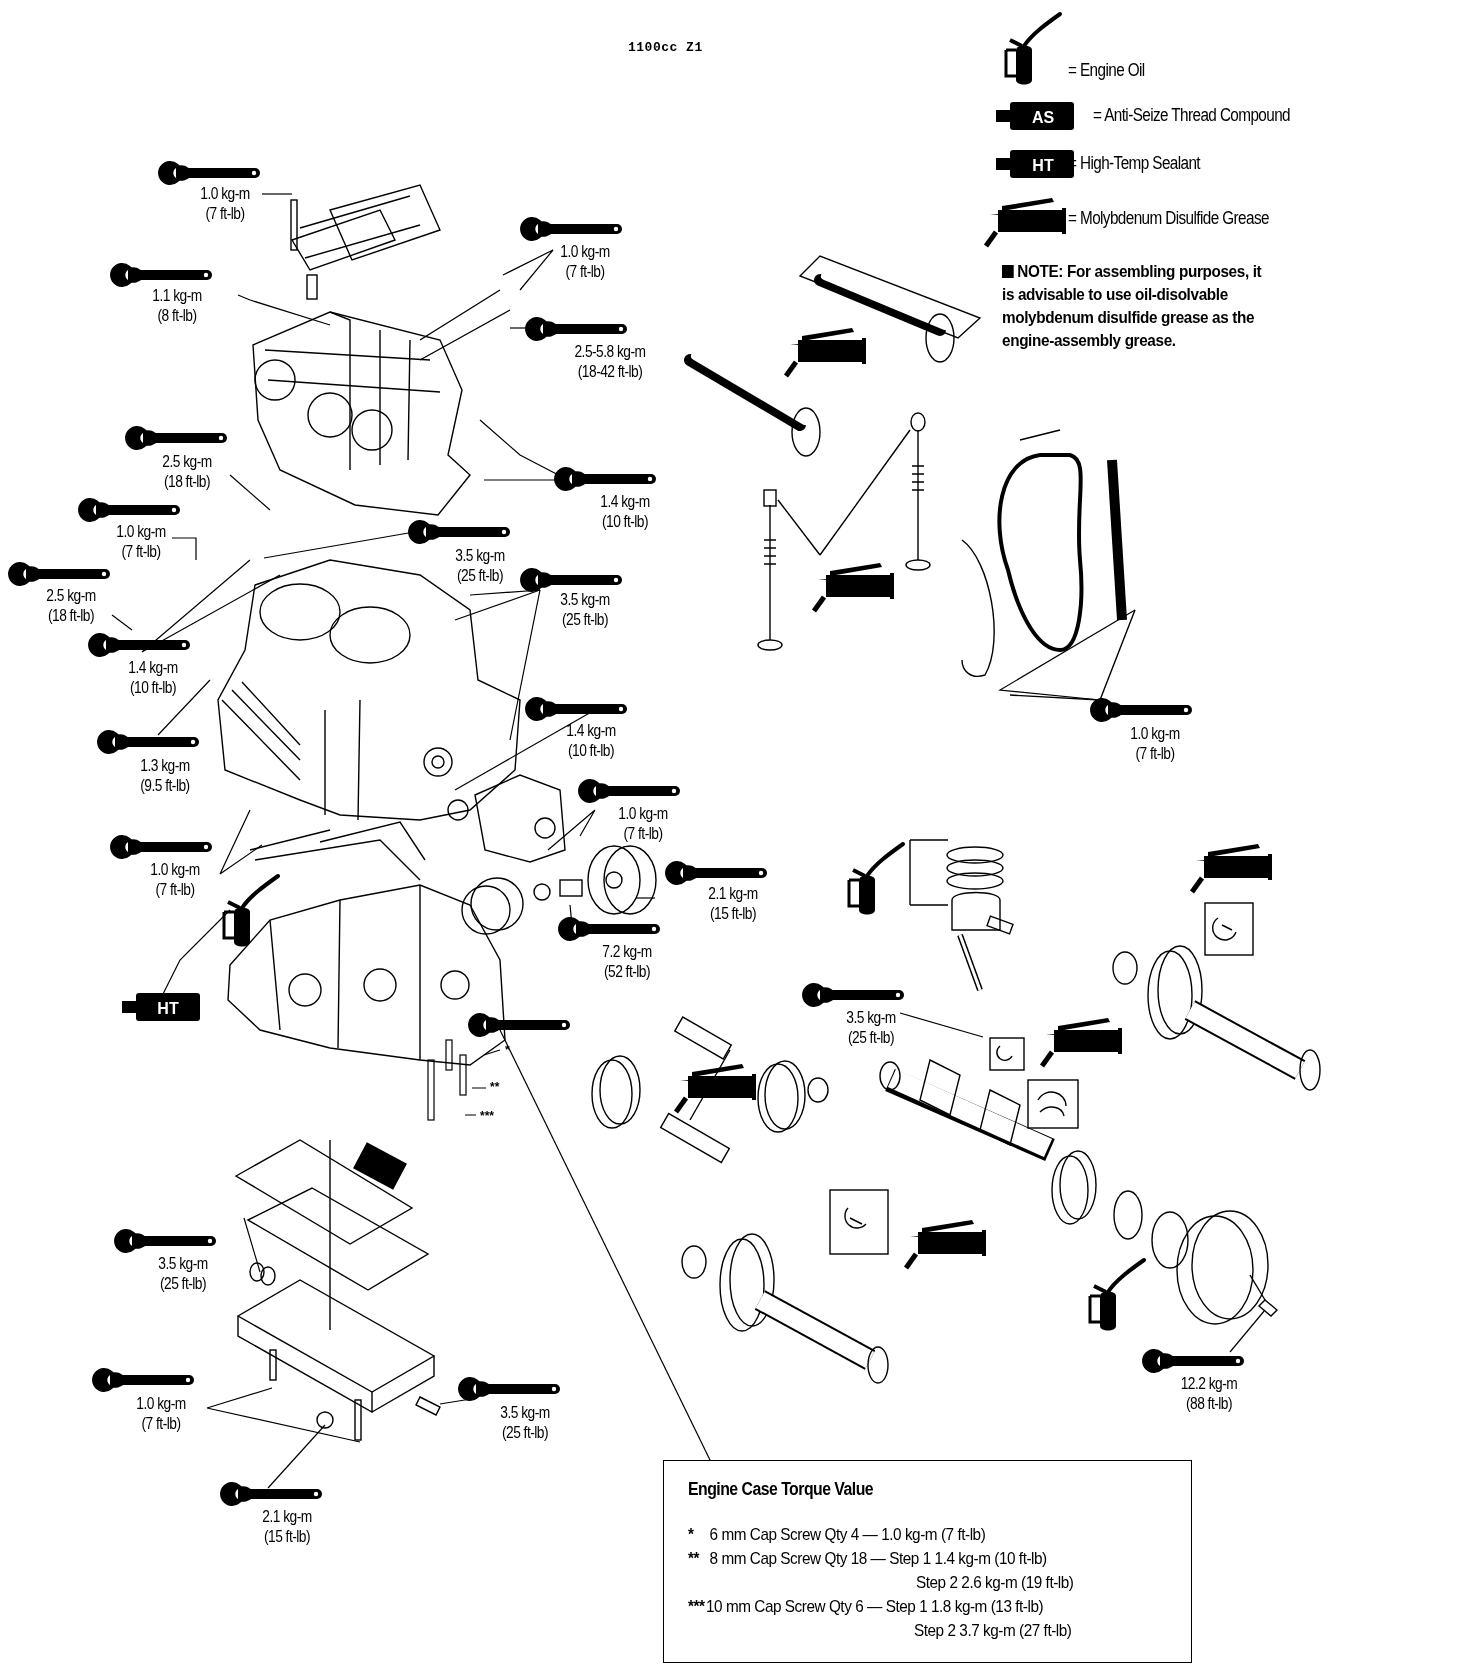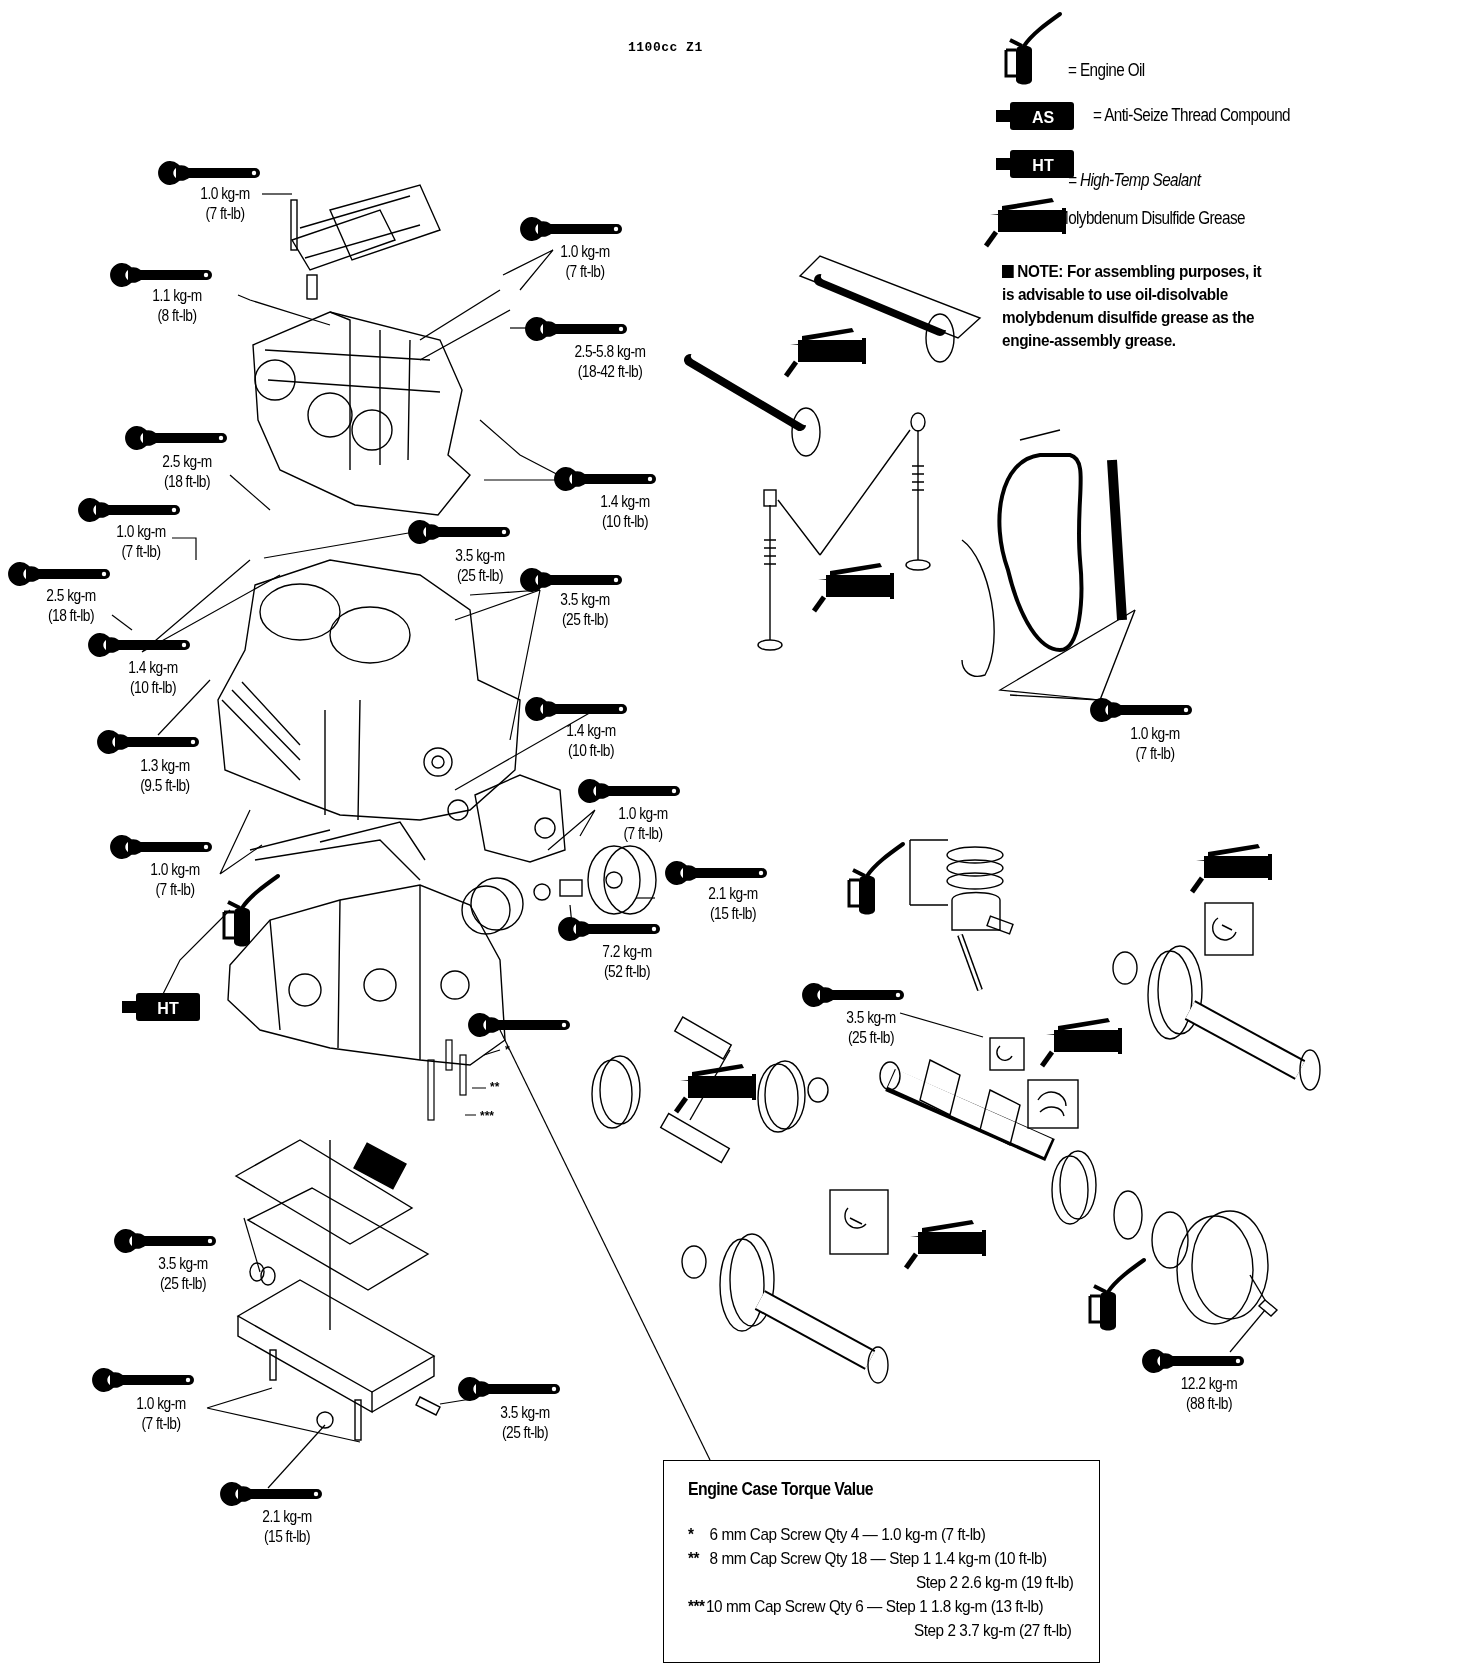--- a/index.html
+++ b/index.html
@@ -8,21 +8,21 @@
   #diagram { position:absolute; left:0; top:0; width:1460px; height:1675px; }
   .doc-title { position:absolute; left:628px; top:40px; font-family:"Liberation Mono","DejaVu Sans Mono",monospace;
                font-size:13px; font-weight:bold; letter-spacing:0.5px; }
   .tq { position:absolute; text-align:center; font-size:16px; line-height:20px; letter-spacing:-0.6px;
         transform:scaleX(0.86); transform-origin:center top; white-space:nowrap; }
   .legend-row { position:absolute; display:flex; align-items:flex-end; }
   .legend-label { font-size:18px; letter-spacing:-0.7px; transform:scaleX(0.85); transform-origin:left center; white-space:nowrap; }
   .note { position:absolute; left:1002px; top:260px; width:300px; font-size:17px; font-weight:bold; line-height:23px;
           letter-spacing:-0.4px; transform:scaleX(0.9); transform-origin:left top; }
   .note-square { display:inline-block; width:13px; height:13px; background:#000; margin-right:4px; vertical-align:-1px; }
-  .torque-box { position:absolute; left:663px; top:1460px; width:437px; height:203px; border:1.5px solid #000;
+  .torque-box { position:absolute; left:663px; top:1460px; width:529px; height:203px; border:1.5px solid #000;
                 box-sizing:border-box; background:#fff;padding-left:36px; }
   .torque-box-title { position:absolute; left:24px; top:18px; font-size:18px; font-weight:bold; letter-spacing:-0.6px;
                       transform:scaleX(0.88); transform-origin:left top; white-space:nowrap; }
   .torque-line { position:absolute; font-size:17px; letter-spacing:-0.5px; transform:scaleX(0.9); transform-origin:left top;
                  white-space:nowrap; }
   .ast { display:inline-block; width:24px; font-weight:bold; }
   .badge-text { font-family:"Liberation Sans", sans-serif; font-weight:bold; }
 </style>
 </head>
 <body>
@@ -298,24 +298,24 @@
 
 <div class="doc-title">1100cc Z1</div>
 
 <div>
   <div class="legend-row" style="left:1068px;top:60px;">
     <span class="legend-label">= Engine Oil</span>
   </div>
   <div class="legend-row" style="left:1093px;top:105px;">
     <span class="legend-label">= Anti-Seize Thread Compound</span>
   </div>
-  <div class="legend-row" style="left:1068px;top:170px;font-style:italic;">
+  <div class="legend-row" style="left:1068px;top:153px;">
     <span class="legend-label">= High-Temp Sealant</span>
   </div>
-  <div class="legend-row" style="left:1044px;top:208px;">
+  <div class="legend-row" style="left:1068px;top:208px;">
     <span class="legend-label">= Molybdenum Disulfide Grease</span>
   </div>
   <div class="note">
     <div><span class="note-square"></span><span>NOTE: For assembling purposes, it</span></div>
     <div>is advisable to use oil-disolvable</div>
     <div>molybdenum disulfide grease as the</div>
     <div>engine-assembly grease.</div>
   </div>
 </div>
 

